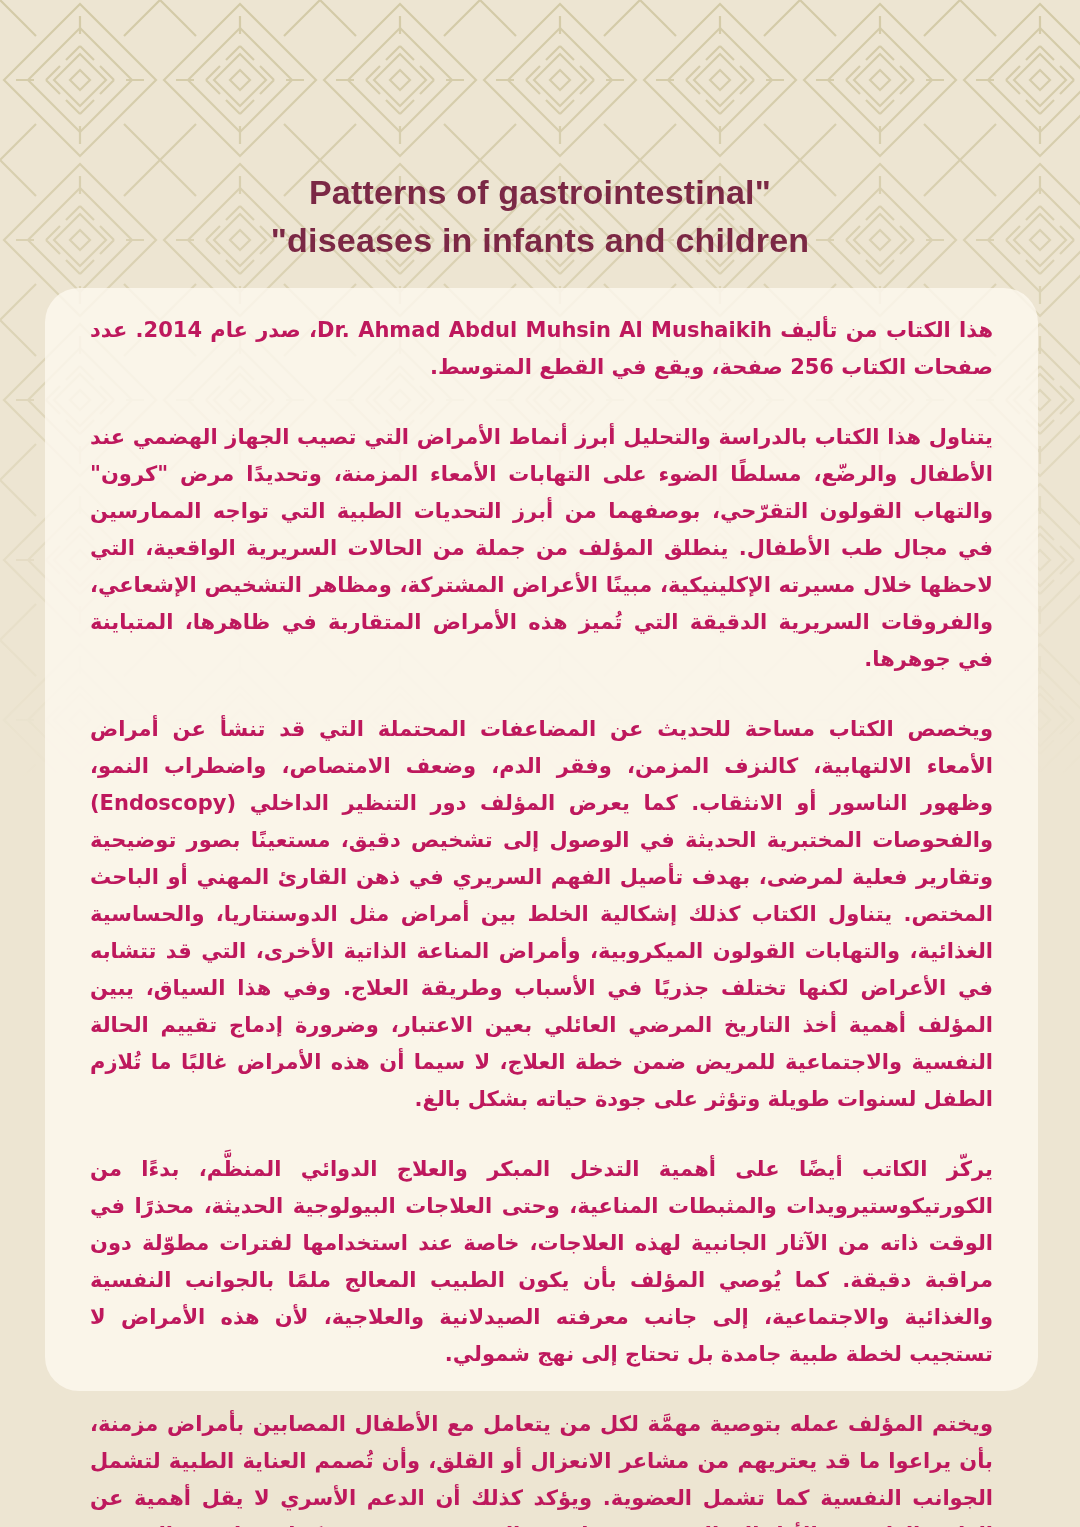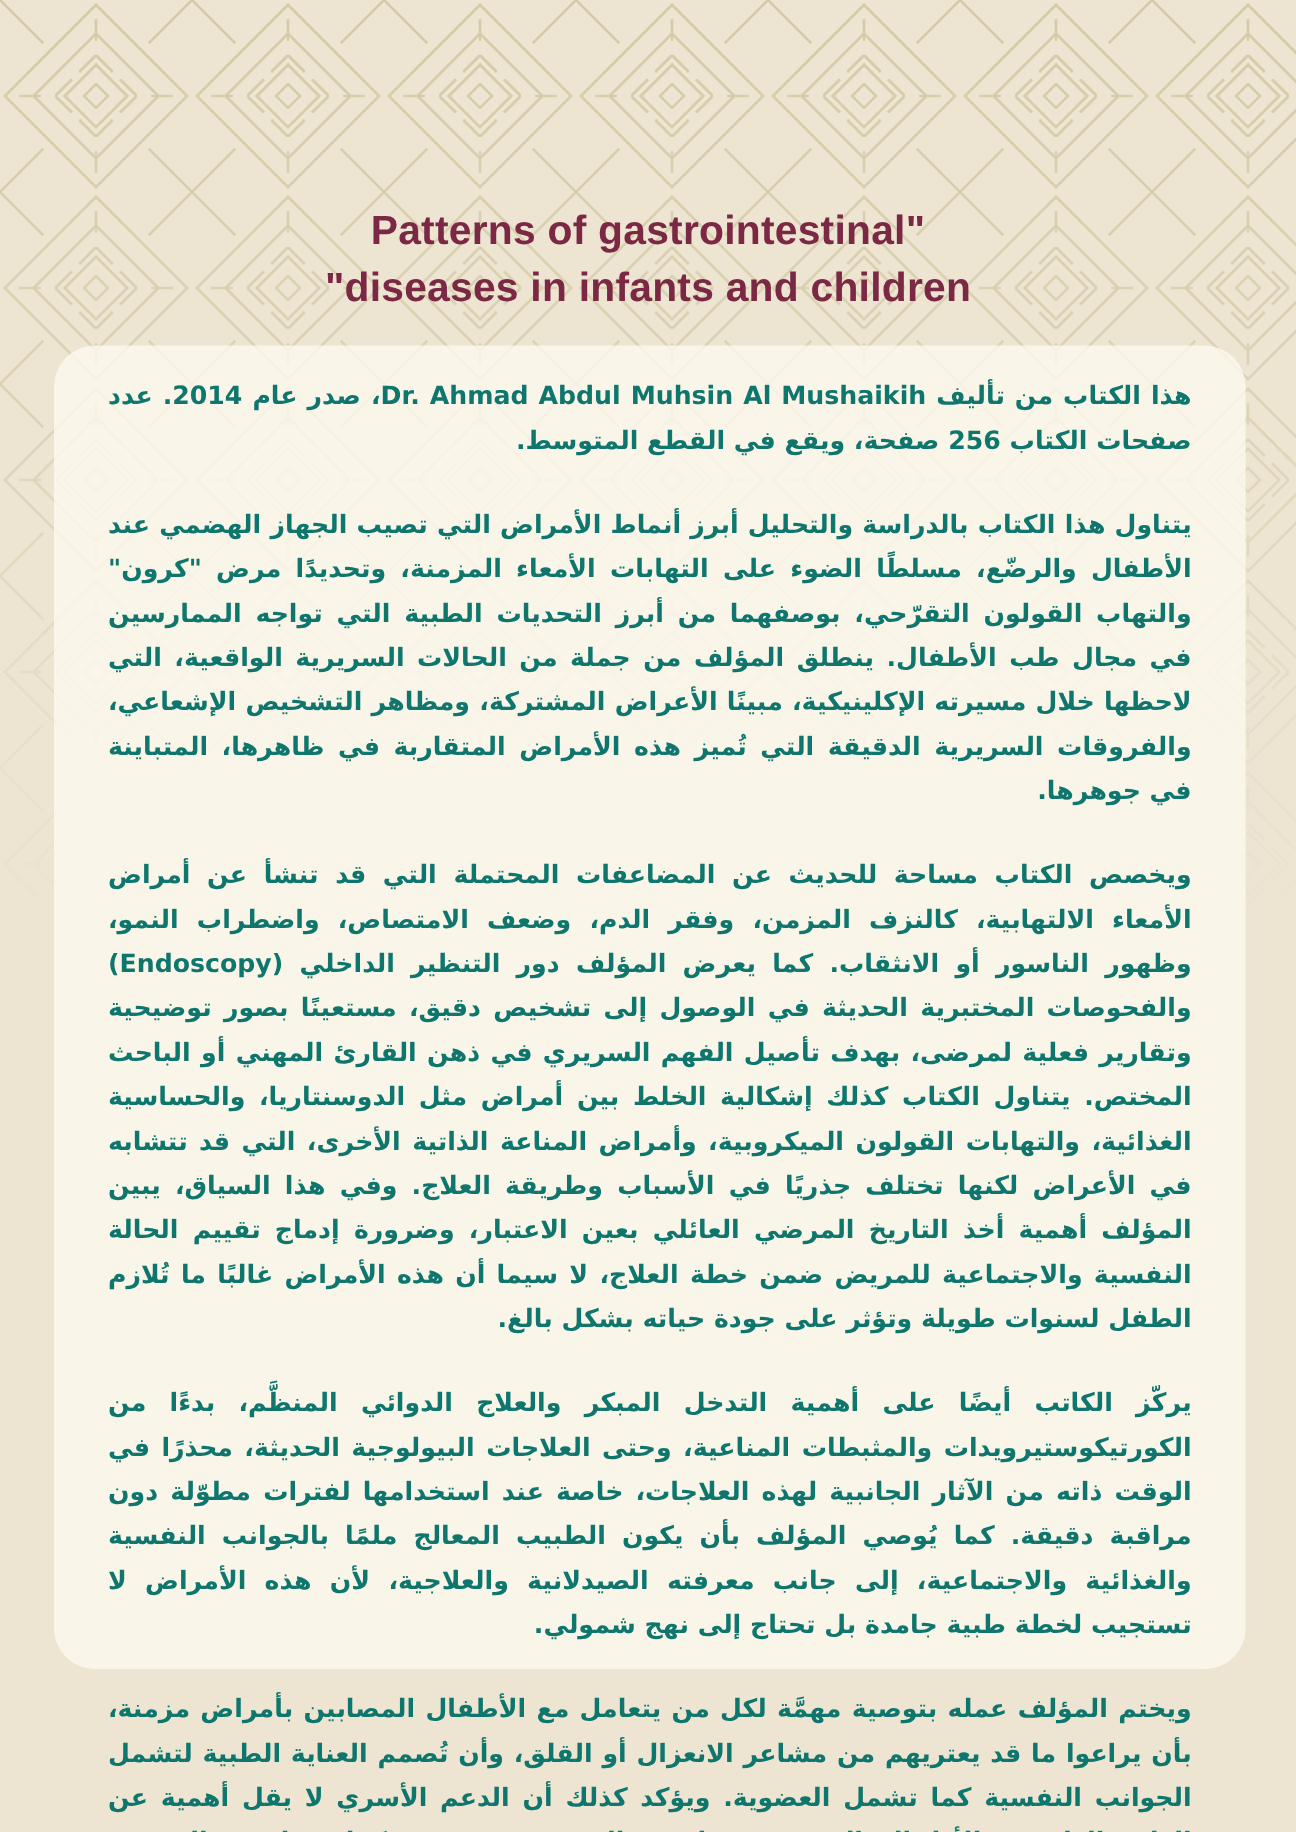--- a/index.html
+++ b/index.html
@@ -45,21 +45,21 @@
     box-sizing: border-box;
     background: rgba(252, 248, 238, 0.82);
     border-radius: 34px;
     padding: 24px 45px 40px 45px;
   }
   .content-card p {
     direction: rtl;
     unicode-bidi: embed;
     text-align: justify;
     margin: 0 0 33px 0;
-    color: #0f766e;
+    color: #be185d;
     font-family: "DejaVu Sans", sans-serif;
     font-weight: 700;
     font-size: 21px;
     line-height: 37px;
   }
   .content-card p:last-child { margin-bottom: 0; }
 </style>
 </head>
 <body>
 

